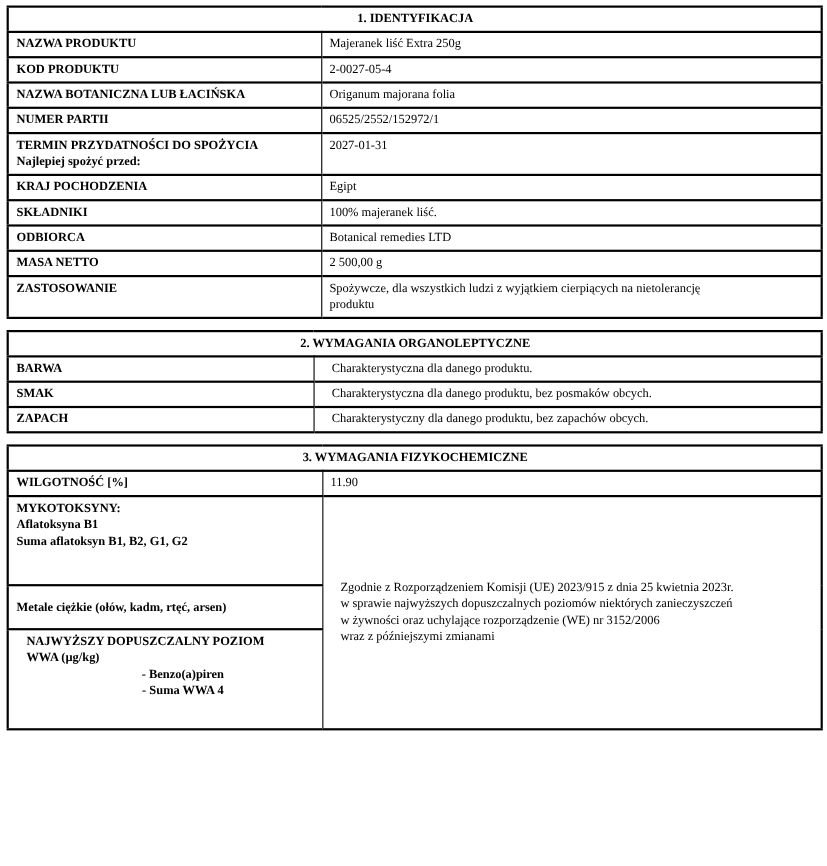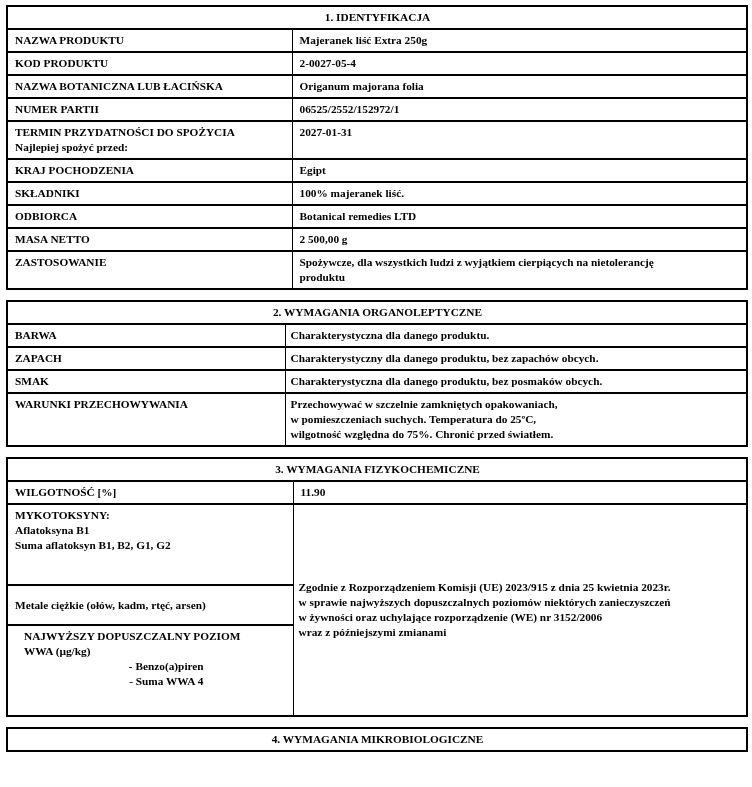--- a/index.html
+++ b/index.html
@@ -48,26 +48,26 @@
     padding-top: 8px;
     padding-bottom: 8px;
     border-left: 2px solid #000;
     border-right: 2px solid #000;
   }
   td.label {
     font-weight: bold;
     border-left: 2px solid #000;
   }
   td.value {
-    font-weight: bold;
+    font-weight: normal;
     border-right: 2px solid #000;
     margin-left: 48px;
   }
   td.value.pad-left {
-    padding-left: 5px;
+    padding-left: 16px;
   }
   .indent {
     padding-left: 22px;
     text-align: center;
   }
   .ln { display: block; }
 
   
   .sec1 col.c1 { width: 285px; }
   .sec1 col.c2 { width: 455px; }
@@ -151,34 +151,26 @@
       </colgroup>
     <tbody>
       <tr>
         <td class="section-title" colspan="2">2. WYMAGANIA ORGANOLEPTYCZNE</td>
       </tr>
       <tr class="row-xtall">
         <td class="label">BARWA</td>
         <td class="value pad-left">Charakterystyczna dla danego produktu.</td>
       </tr>
       <tr class="row-xtall">
+        <td class="label">SMAK</td>
+        <td class="value pad-left">Charakterystyczna dla danego produktu, bez posmaków obcych.</td>
+      </tr>
+      <tr class="row-xtall">
         <td class="label">ZAPACH</td>
         <td class="value pad-left">Charakterystyczny dla danego produktu, bez zapachów obcych.</td>
-      </tr>
-      <tr class="row-xtall">
-        <td class="label">SMAK</td>
-        <td class="value pad-left">Charakterystyczna dla danego produktu, bez posmaków obcych.</td>
-      </tr>
-      <tr class="row-tall">
-        <td class="label">WARUNKI PRZECHOWYWANIA</td>
-        <td class="value pad-left">
-          <span class="ln">Przechowywać w szczelnie zamkniętych opakowaniach,</span>
-          <span class="ln">w pomieszczeniach suchych. Temperatura do 25ºC,</span>
-          <span class="ln">wilgotność względna do 75%. Chronić przed światłem.</span>
-        </td>
       </tr>
     </tbody>
   </table>
 
   <table class="spec sec3">
     <colgroup>
         <col class="c1">
         <col class="c2">
       </colgroup>
     <tbody>
@@ -215,19 +207,16 @@
       </tr>
     </tbody>
   </table>
 
   <table class="spec sec4">
     <colgroup>
         <col class="c1">
         <col class="c2">
       </colgroup>
     <tbody>
-      <tr>
-        <td class="section-title" colspan="2">4. WYMAGANIA MIKROBIOLOGICZNE</td>
-      </tr>
     </tbody>
   </table>
 
 </div>
 
 </body></html>

